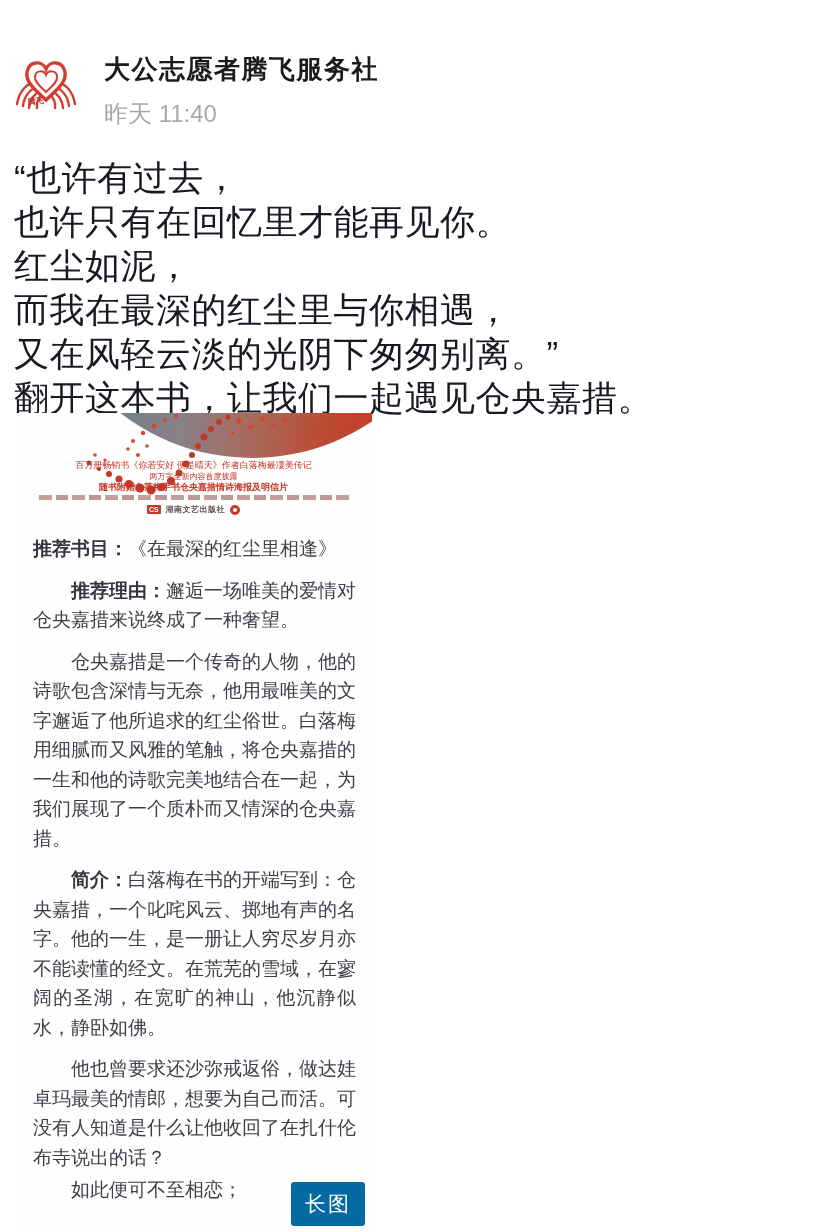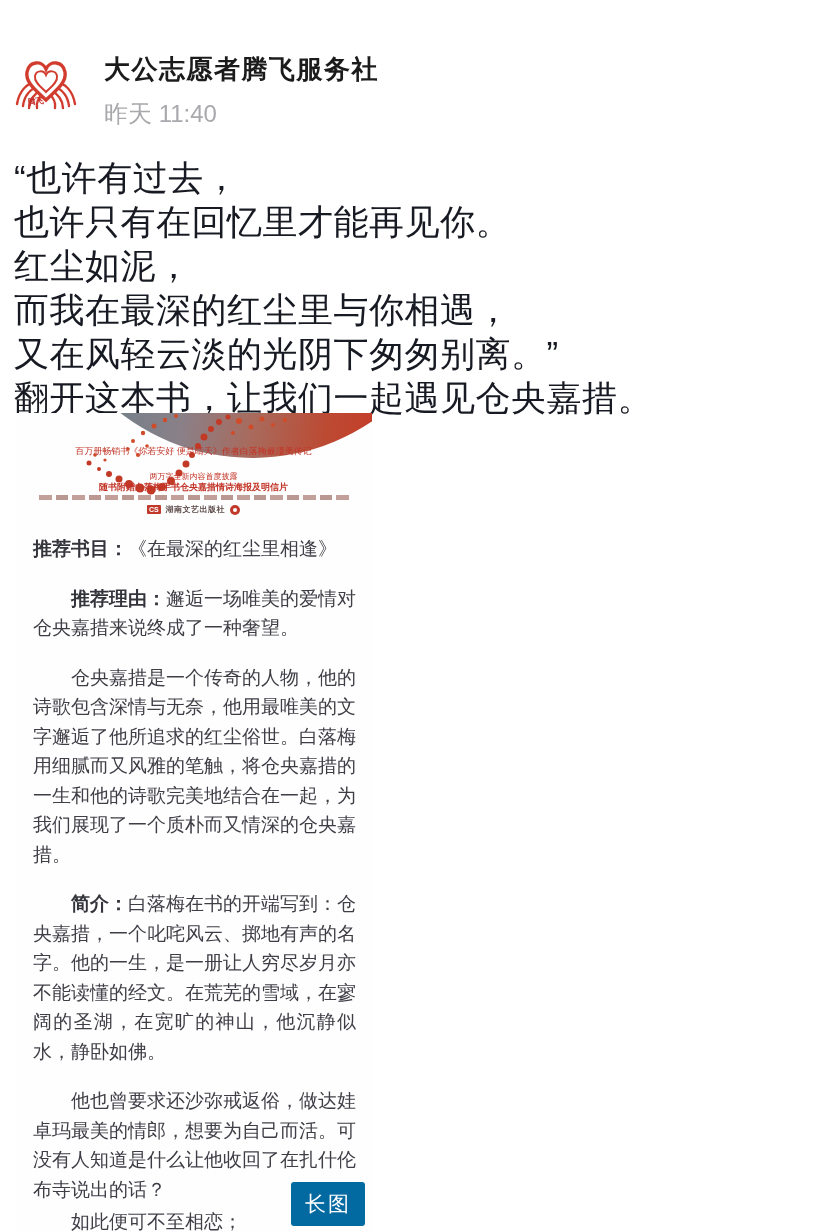--- a/index.html
+++ b/index.html
@@ -47,21 +47,21 @@
   .cover { position: absolute; left: 0; top: 0; width: 100%; height: 119px; overflow: hidden; }
   .cover-circle {
     position: absolute; left: 22px; top: -385px;
     width: 430px; height: 430px; border-radius: 50%;
     background: linear-gradient(97deg,
       #5f7a89 0%, #6e7f8a 22%, #8a8088 40%,
       #a96a5c 55%, #bc4a33 70%, #c63c28 82%, #e2512c 94%);
   }
   .cover-dots { position: absolute; left: 66px; top: 0; }
   .tagline { position: absolute; left: 0; width: 100%; text-align: center; color: #c23326; }
-  .tagline-1 { top: 32px; font-size: 9px; }
+  .tagline-1 { top: 46px; font-size: 9px; }
   .tagline-2 { top: 58px; font-size: 8px; }
   .tagline-3 { top: 68px; font-size: 9px; font-weight: 700; }
   .endorsements {
     position: absolute; top: 82px; left: 24px; width: 310px; height: 5px;
     background: repeating-linear-gradient(90deg,
       #b08078 0 13px, transparent 13px 17px, #a4756c 17px 29px, transparent 29px 33px);
     opacity: 0.75;
   }
   .publishers {
     position: absolute; top: 91px; left: 0; width: 100%;
@@ -80,21 +80,21 @@
     content: ""; position: absolute; left: 3px; top: 3px;
     width: 4px; height: 4px; border-radius: 50%; background: #ffffff;
   }
 
   
   .article {
     position: absolute; left: 18px; top: 121px; width: 323px;
     font-size: 19px; line-height: 29.5px; color: #3e3e46;
     text-align: justify;
   }
-  .article p { margin-top: 20px; text-indent: 2em; }
+  .article p { margin-top: 12px; text-indent: 2em; }
   .article p.first { margin-top: 0; text-indent: 0; }
   .article p.tight { margin-top: 3px; }
   .article b { color: #34343c; }
 
   
   .long-image-badge {
     position: absolute; right: 7px; bottom: 6px;
     background: #0369a1; color: #ffffff;
     font-size: 21px; letter-spacing: 2px;
     padding: 8px 14px; border-radius: 3px;

